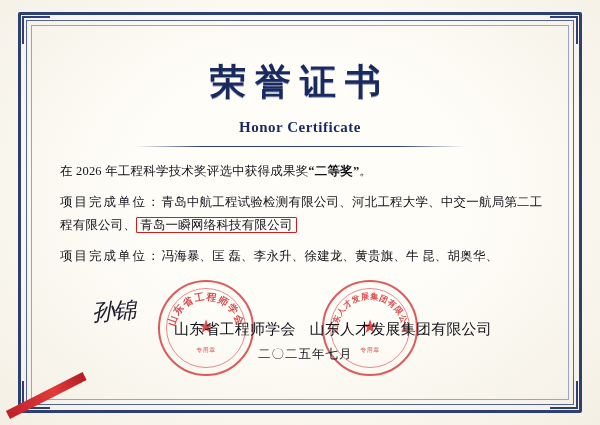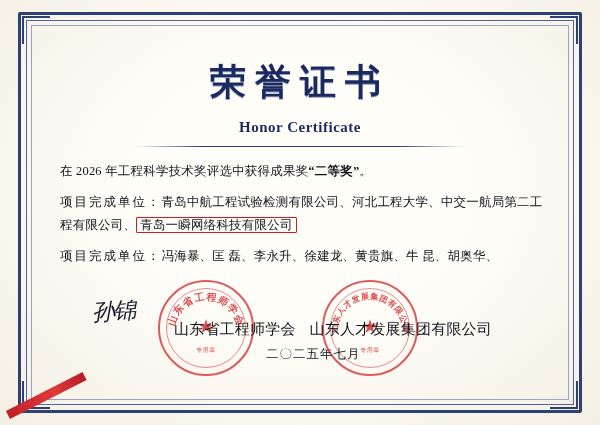--- a/index.html
+++ b/index.html
@@ -175,21 +175,21 @@
     left: 120px;
     top: 40px;
     font-family: "Liberation Serif", serif;
     font-size: 15px;
     color: #12131a;
     letter-spacing: 0.2px;
   }
   .org-line span { margin-right: 14px; }
   .date-line {
     position: absolute;
-    left: 212px;
+    left: 204px;
     top: 66px;
     font-family: "Liberation Serif", serif;
     font-size: 12.5px;
     letter-spacing: 1px;
     color: #12131a;
     text-align: center;
   }
 
   
   .seal {

